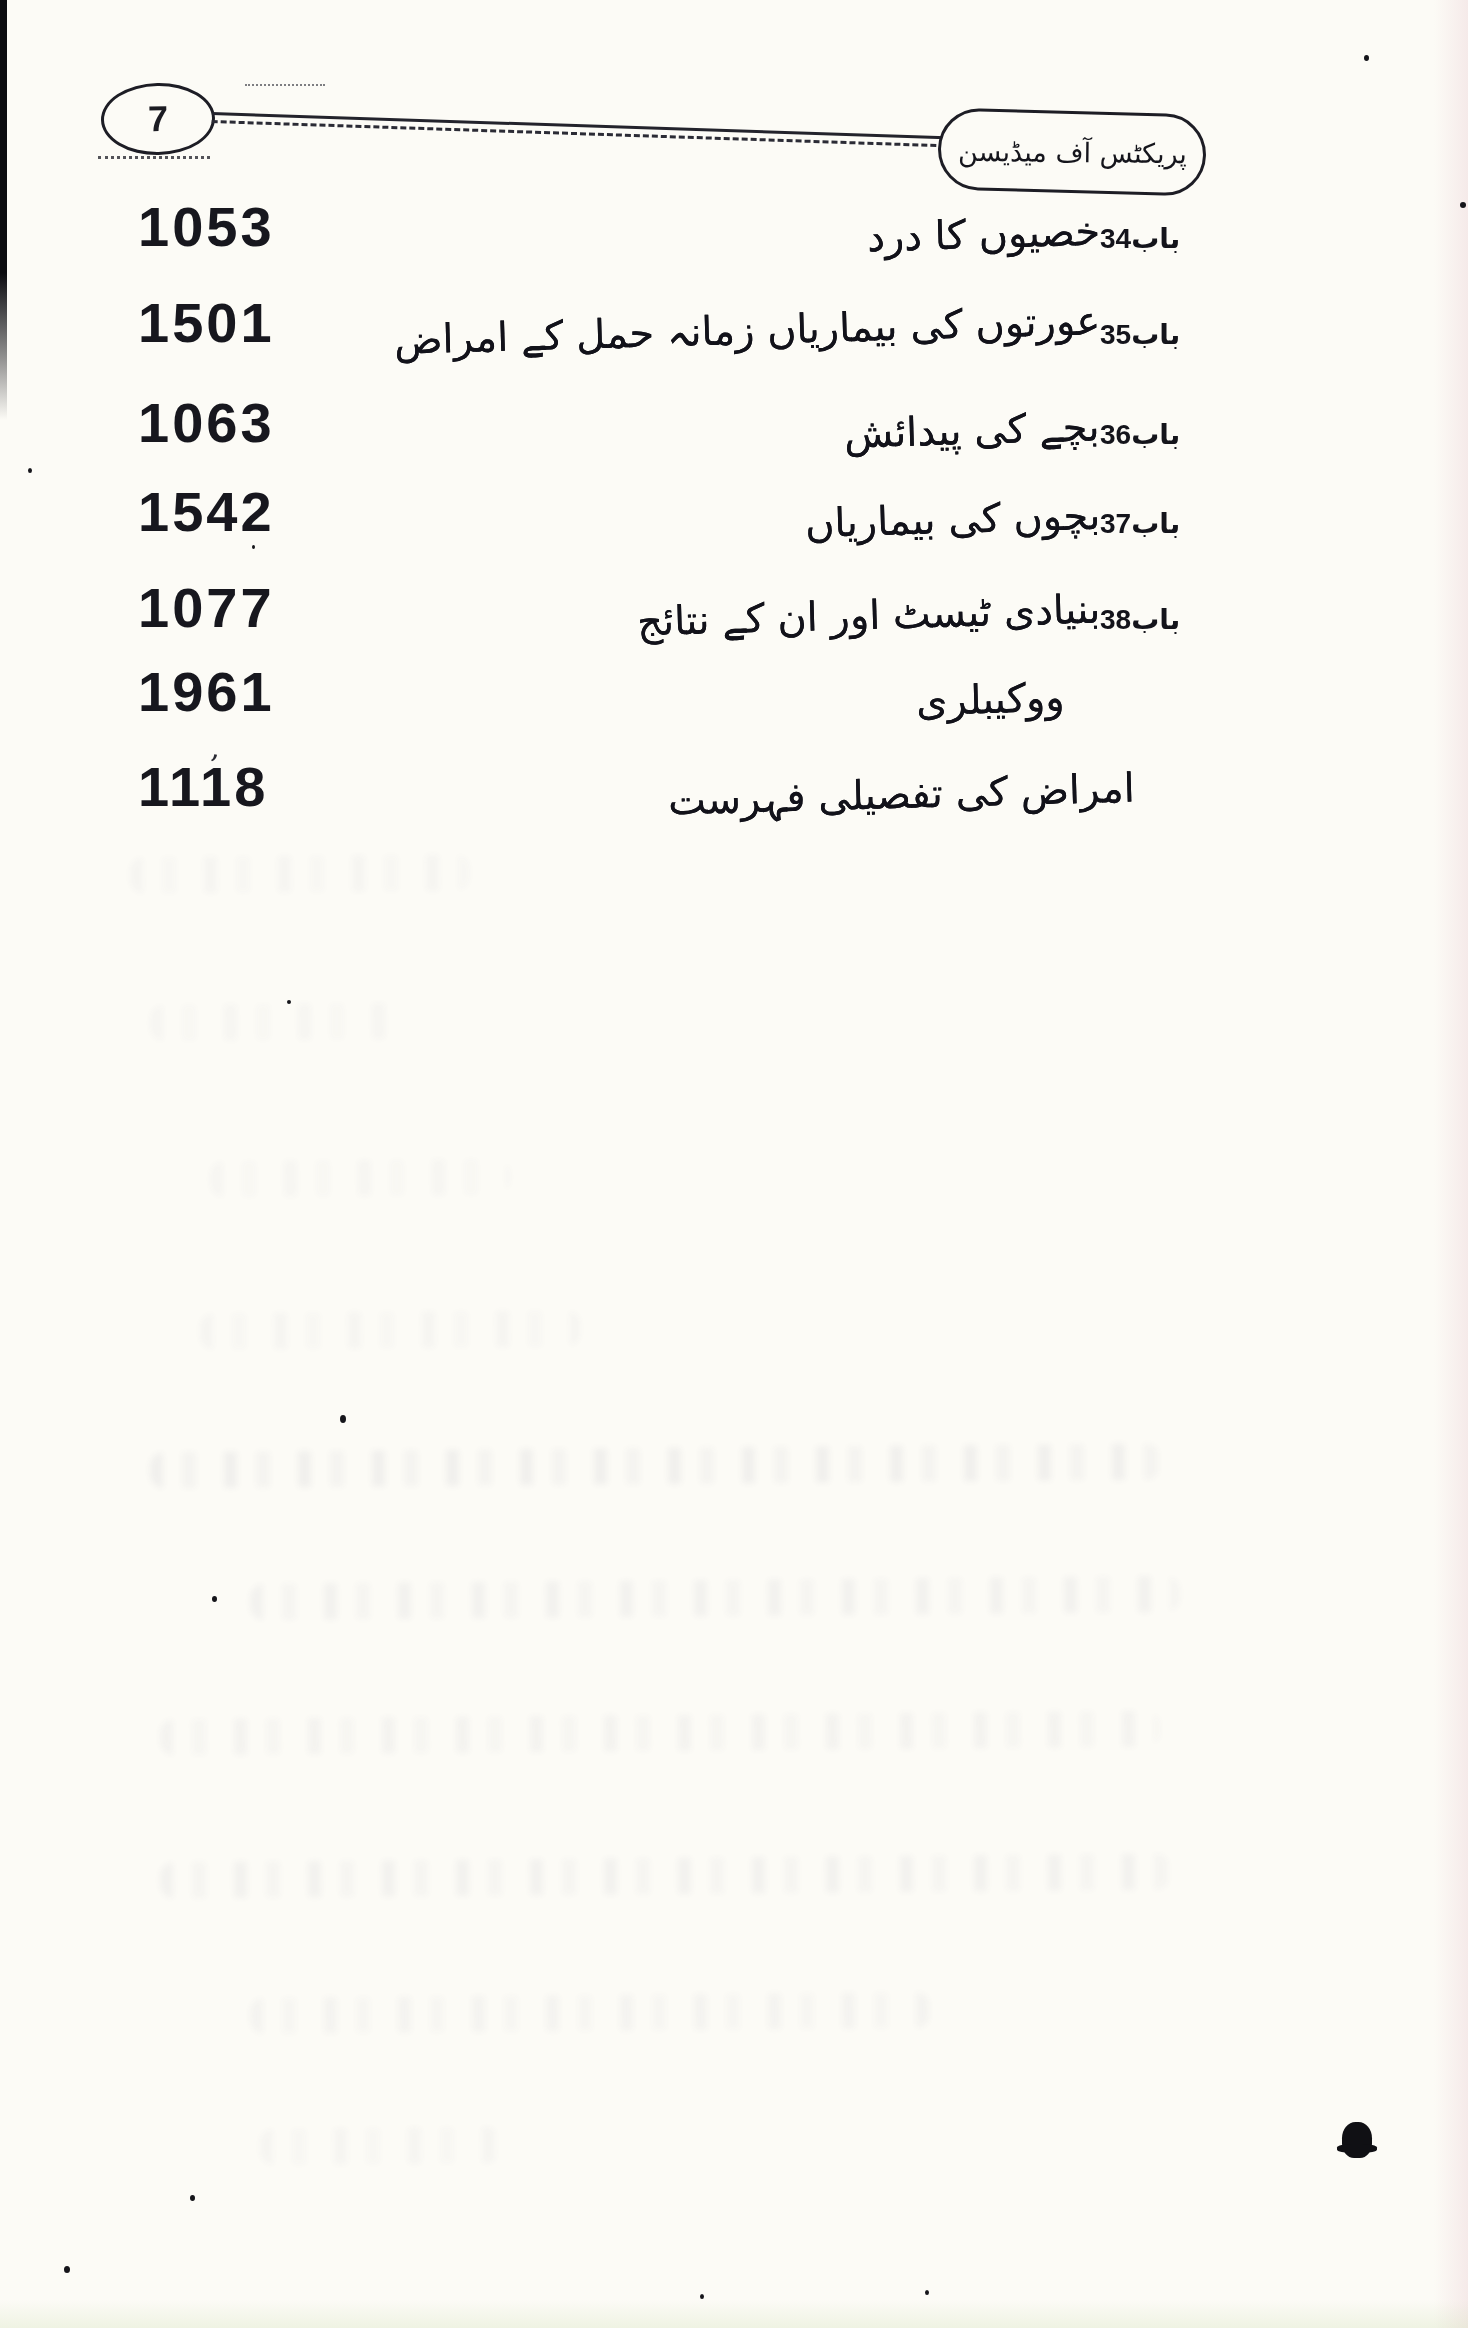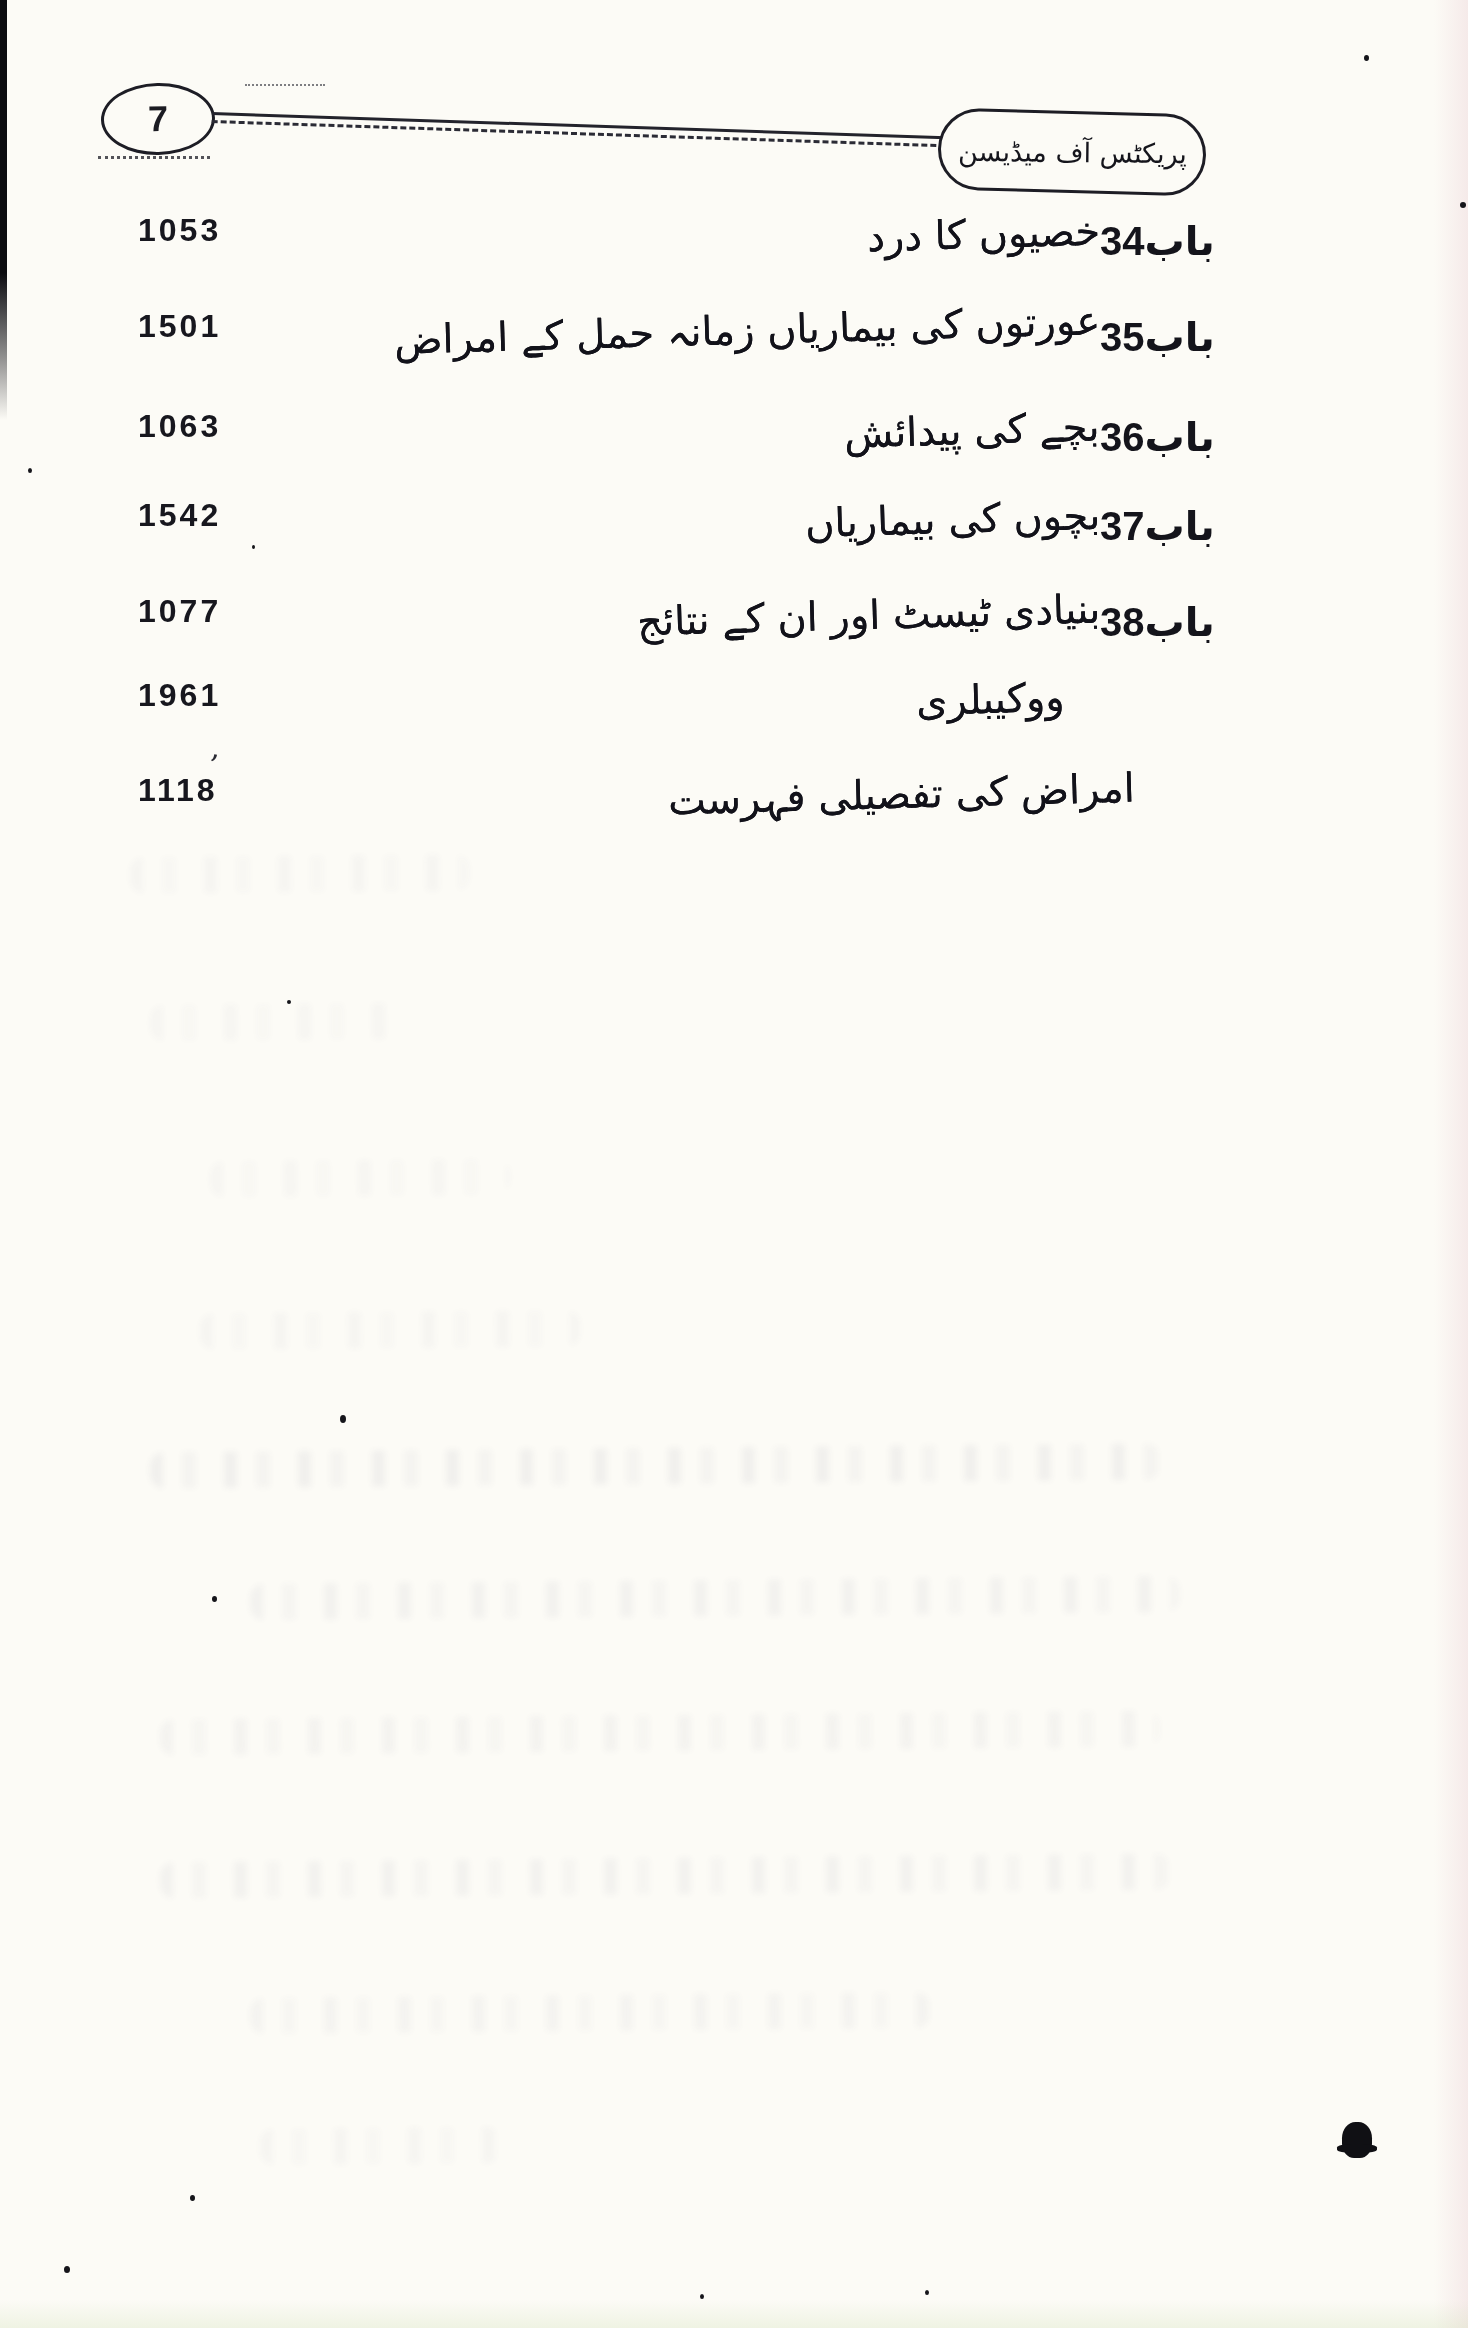--- a/index.html
+++ b/index.html
@@ -59,33 +59,33 @@
   .oval-right .book-title{
     font-size:27px;direction:rtl;white-space:nowrap;color:#15151c;
     transform:rotate(-1deg);
   }
 
   
   .toc-row{position:absolute;left:0;width:100%;height:96px;}
   .pnum{
     position:absolute;left:138px;top:50%;transform:translateY(-63%);
     font-family:"Liberation Sans",sans-serif;font-weight:700;
-    font-size:32px;letter-spacing:3px;color:#17171e;
+    font-size:56px;letter-spacing:3px;color:#17171e;
   }
   .title{
     position:absolute;right:368px;top:50%;transform:translateY(-52%) rotate(-1.6deg);
     font-size:40px;direction:rtl;white-space:nowrap;color:#12121a;
     text-shadow:0 0 .6px #12121a;
   }
   .chapter{
     position:absolute;right:218px;width:150px;top:50%;
     transform:translateY(-38%);
     direction:rtl;text-align:left;white-space:nowrap;
     font-family:"Liberation Sans","DejaVu Sans",sans-serif;
-    font-weight:700;font-size:40px;color:#14141b;
+    font-weight:700;font-size:28px;color:#14141b;
   }
   .row-6 .title{right:404px;}
   .row-7 .title{right:333px;}
 
   
   .ghost{
     position:absolute;height:36px;border-radius:14px;
     filter:blur(3px);opacity:.08;transform:rotate(-.5deg);
     background:repeating-linear-gradient(90deg,
       rgba(70,70,100,.55) 0 13px, transparent 13px 32px,

